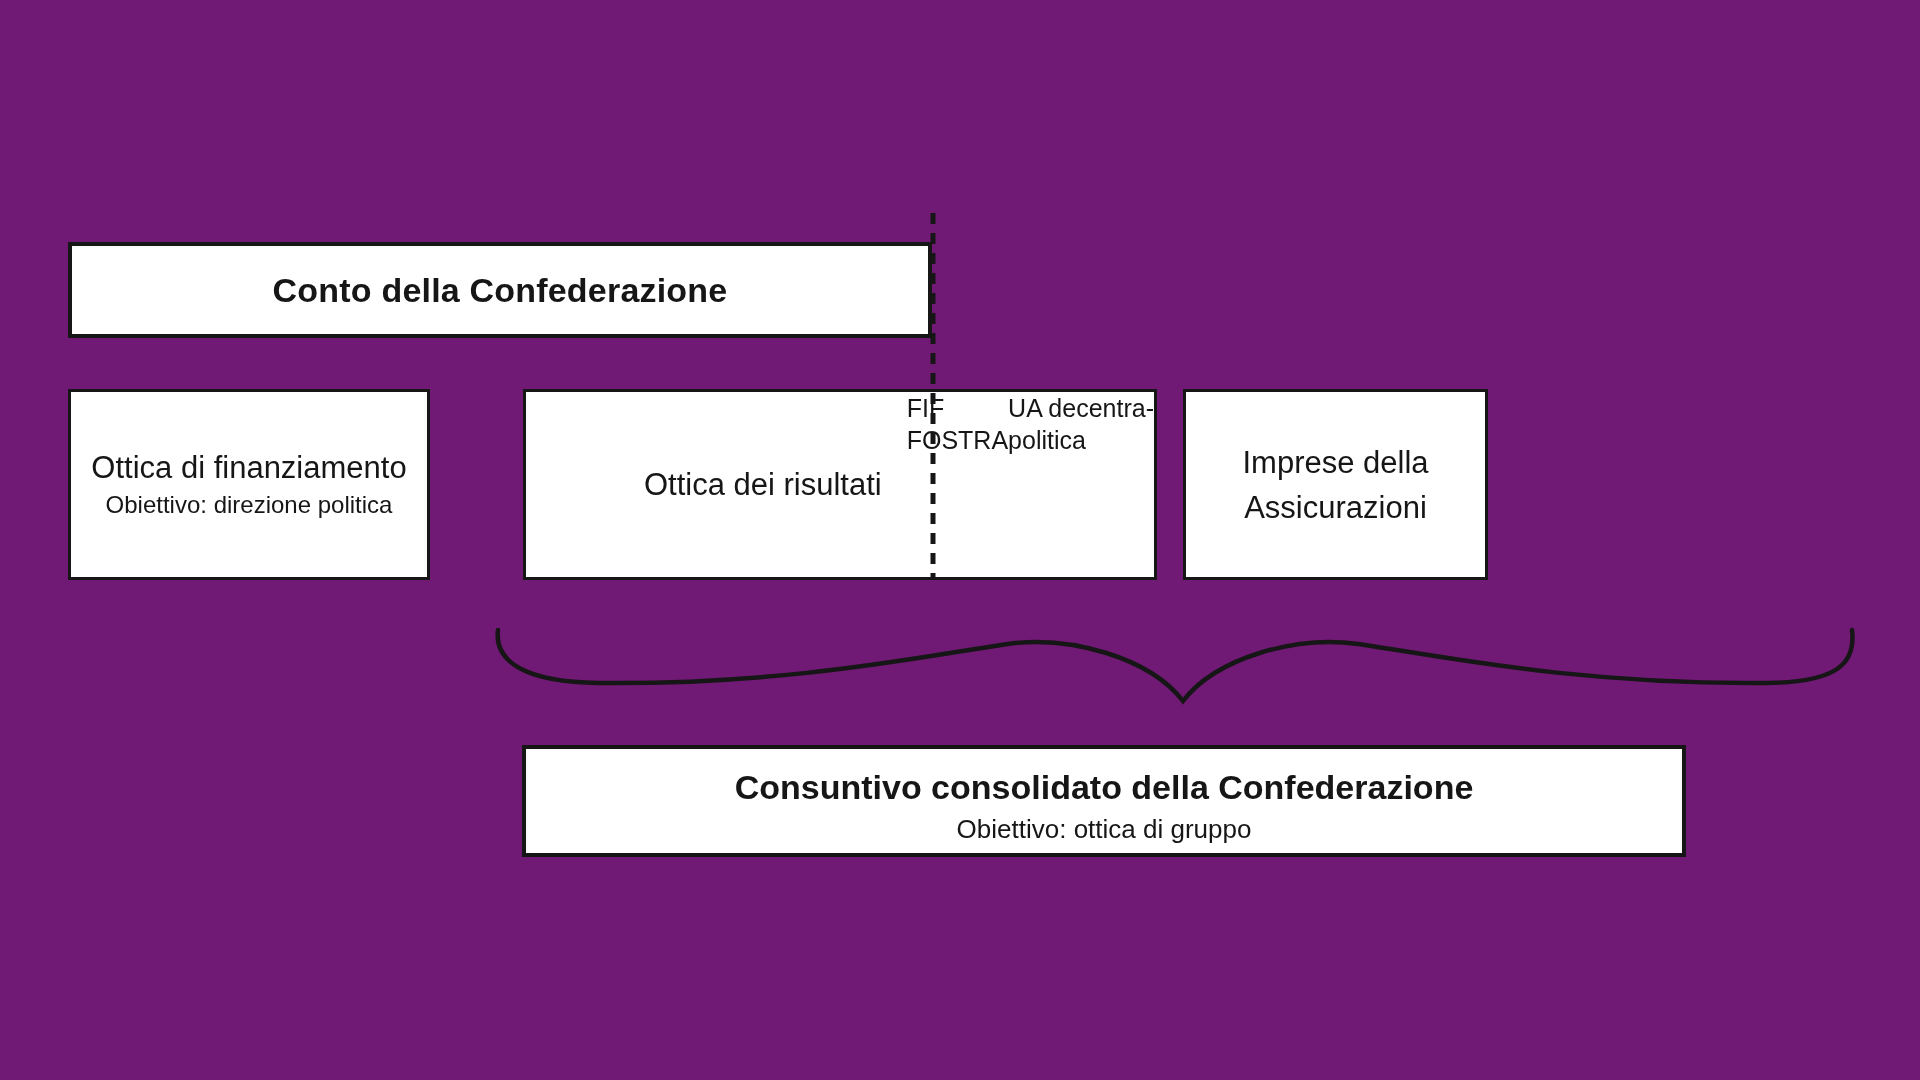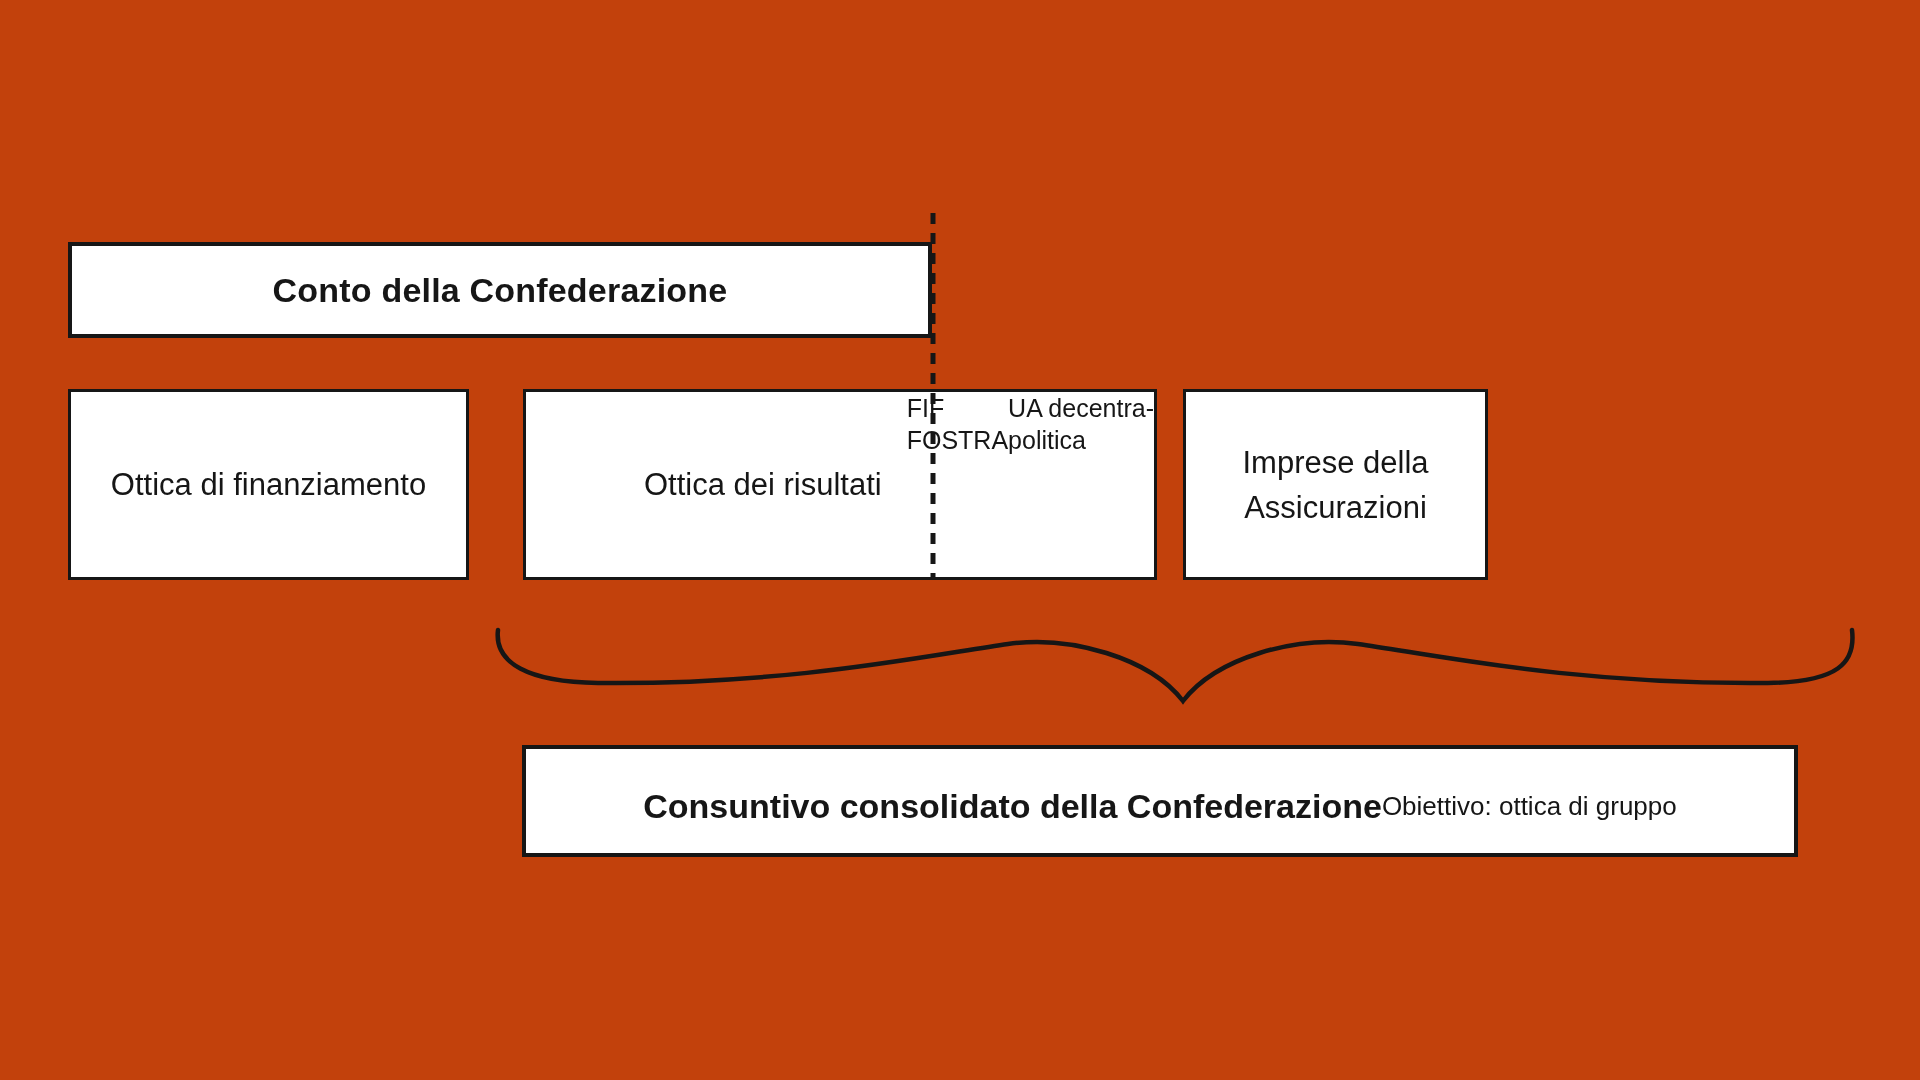--- a/index.html
+++ b/index.html
@@ -9,21 +9,21 @@
     width: 1920px;
     height: 1080px;
     overflow: hidden;
     font-family: "Liberation Sans", "DejaVu Sans", sans-serif;
     color: #161616;
   }
   .canvas {
     position: relative;
     width: 1920px;
     height: 1080px;
-    background: #c2410c;
+    background: #701a75;
   }
   .box {
     position: absolute;
     box-sizing: border-box;
     background: #ffffff;
     border: 3px solid #161616;
   }
   
   .top-box {
     left: 68px; top: 242px; width: 864px; height: 96px;
@@ -34,21 +34,21 @@
     font-size: 34px;
     font-weight: 700;
     letter-spacing: 0.2px;
     white-space: nowrap;
   }
   
   .row-box {
     top: 389px; height: 191px;
   }
   .box1 {
-    left: 68px; width: 401px;
+    left: 68px; width: 362px;
     display: flex; flex-direction: column;
     align-items: center; justify-content: center;
     text-align: center;
   }
   .row-title {
     font-size: 31px;
     line-height: 40px;
     white-space: nowrap;
   }
   .row-title-wrap {
@@ -88,23 +88,23 @@
     display: flex; align-items: center; justify-content: center;
     text-align: center;
   }
   .box4 {
     left: 1508px; width: 324px;
     display: flex; align-items: center; justify-content: center;
     text-align: center;
   }
   
   .bottom-box {
-    left: 522px; top: 745px; width: 1276px; height: 112px;
+    left: 522px; top: 745px; width: 1164px; height: 112px;
     border-width: 4px;
-    display: flex; flex-direction: row;
+    display: flex; flex-direction: column;
     align-items: center; justify-content: center;
     padding-top: 10px;
     text-align: center;
   }
   .bottom-title {
     font-size: 34px;
     font-weight: 700;
     line-height: 46px;
     white-space: nowrap;
   }
@@ -126,20 +126,21 @@
 <body>
 
 <div class="canvas">
 
   <div class="box top-box">
     <span class="title-bold">Conto della Confederazione</span>
   </div>
 
   <div class="box row-box box1">
     <span class="row-title">Ottica di finanziamento</span>
+    <span class="row-subtitle">Obiettivo: direzione politica</span>
   </div>
 
   <div class="box row-box box2">
     <div class="box2-left">
       <span class="row-title">Ottica dei risultati</span>
     </div>
     <div class="box2-right">
       <div class="note-group">
         <div class="note-line">FIF</div>
         <div class="note-line">FOSTRA</div>

